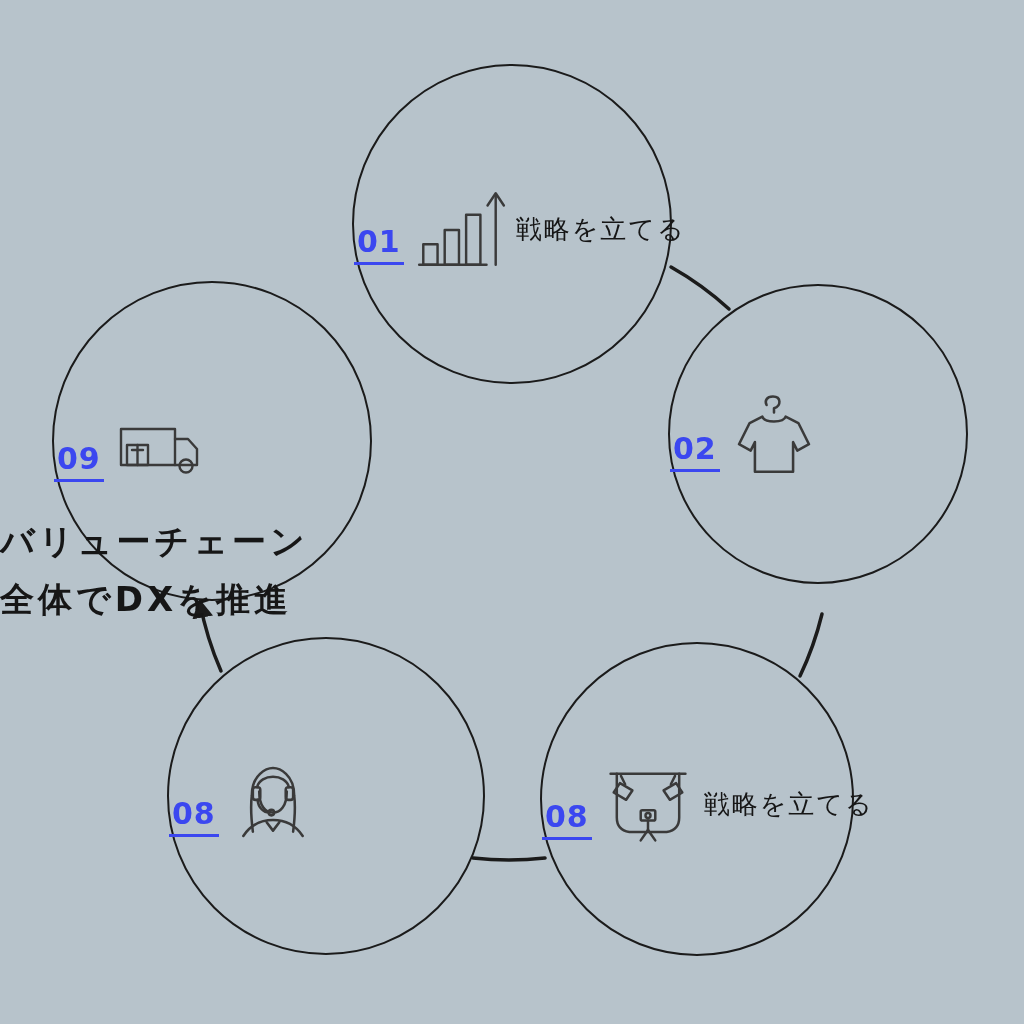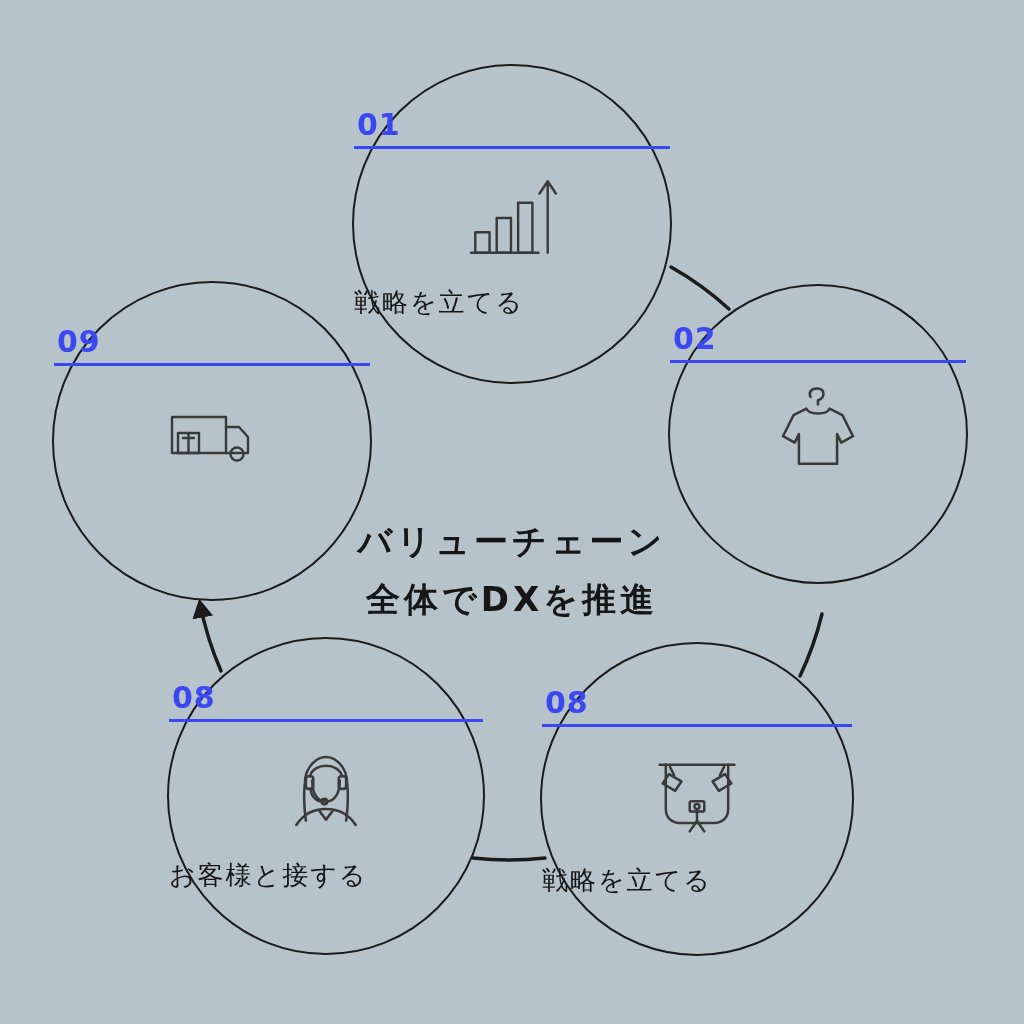--- a/index.html
+++ b/index.html
@@ -18,21 +18,21 @@
     stroke-width: 3.5;
     stroke-linecap: round;
   }
 
   .circle {
     position: absolute;
     border-radius: 50%;
     border: 2.5px solid var(--line, #1b1b1b);
     background: var(--bg, #b7c3cb);
     box-sizing: border-box;
-    display: flex; flex-direction: column; 
+    display: flex; flex-direction: row; align-items: center;
   }
   #c1 { left: 352px; top: 64px;  width: 320px; height: 320px; }
   #c2 { left: 668px; top: 284px; width: 300px; height: 300px; }
   #c3 { left: 540px; top: 642px; width: 314px; height: 314px; }
   #c4 { left: 167px; top: 637px; width: 318px; height: 318px; }
   #c5 { left: 52px;  top: 281px; width: 320px; height: 320px; }
 
   .num {
     margin-top: 42px;
     font-size: 30px; font-weight: bold; line-height: 1.15;
@@ -57,21 +57,21 @@
   .label {
     margin-top: 10px;
     font-size: 26px; font-weight: normal;
     letter-spacing: 2px;
     color: var(--ink, #161616);
     white-space: nowrap;
   }
 
   .title {
     position: absolute; left: 0; top: 512px; width: 1024px;
-    text-align: center;
+    text-align: left;
     font-size: 34px; font-weight: bold;
     letter-spacing: 4px; line-height: 1.72;
     color: var(--ink, #161616);
   }
 </style>
 </head>
 <body>
 
 <div class="stage">
 
@@ -140,21 +140,20 @@
         <path d="M37 40 C37 54 43 60 50 60 C57 60 63 54 63 40"></path>
         <path d="M35 36 C38 23 62 23 65 36"></path>
         <rect x="31" y="36" width="7" height="12" rx="2.5"></rect>
         <rect x="62" y="36" width="7" height="12" rx="2.5"></rect>
         <path d="M35.5 48 C36 56 42 60 46 60"></path>
         <circle cx="48.5" cy="60" r="2.6"></circle>
         <path d="M22 82 C30 70 40 67 50 67 C60 67 70 70 78 82"></path>
         <path d="M44 69 L50 77 L56 69"></path>
       </svg>
     </div>
-    <div class="label">お客様と接する</div>
   </div>
 
   <div class="circle" id="c5">
     <div class="num">09</div>
     <div class="icon">
       <svg viewBox="0 0 100 100" width="114" height="100">
         <rect x="10" y="32" width="54" height="36"></rect>
         <rect x="16" y="48" width="21" height="20"></rect>
         <path d="M26.5 48 V68"></path>
         <path d="M21 53 H32"></path>

